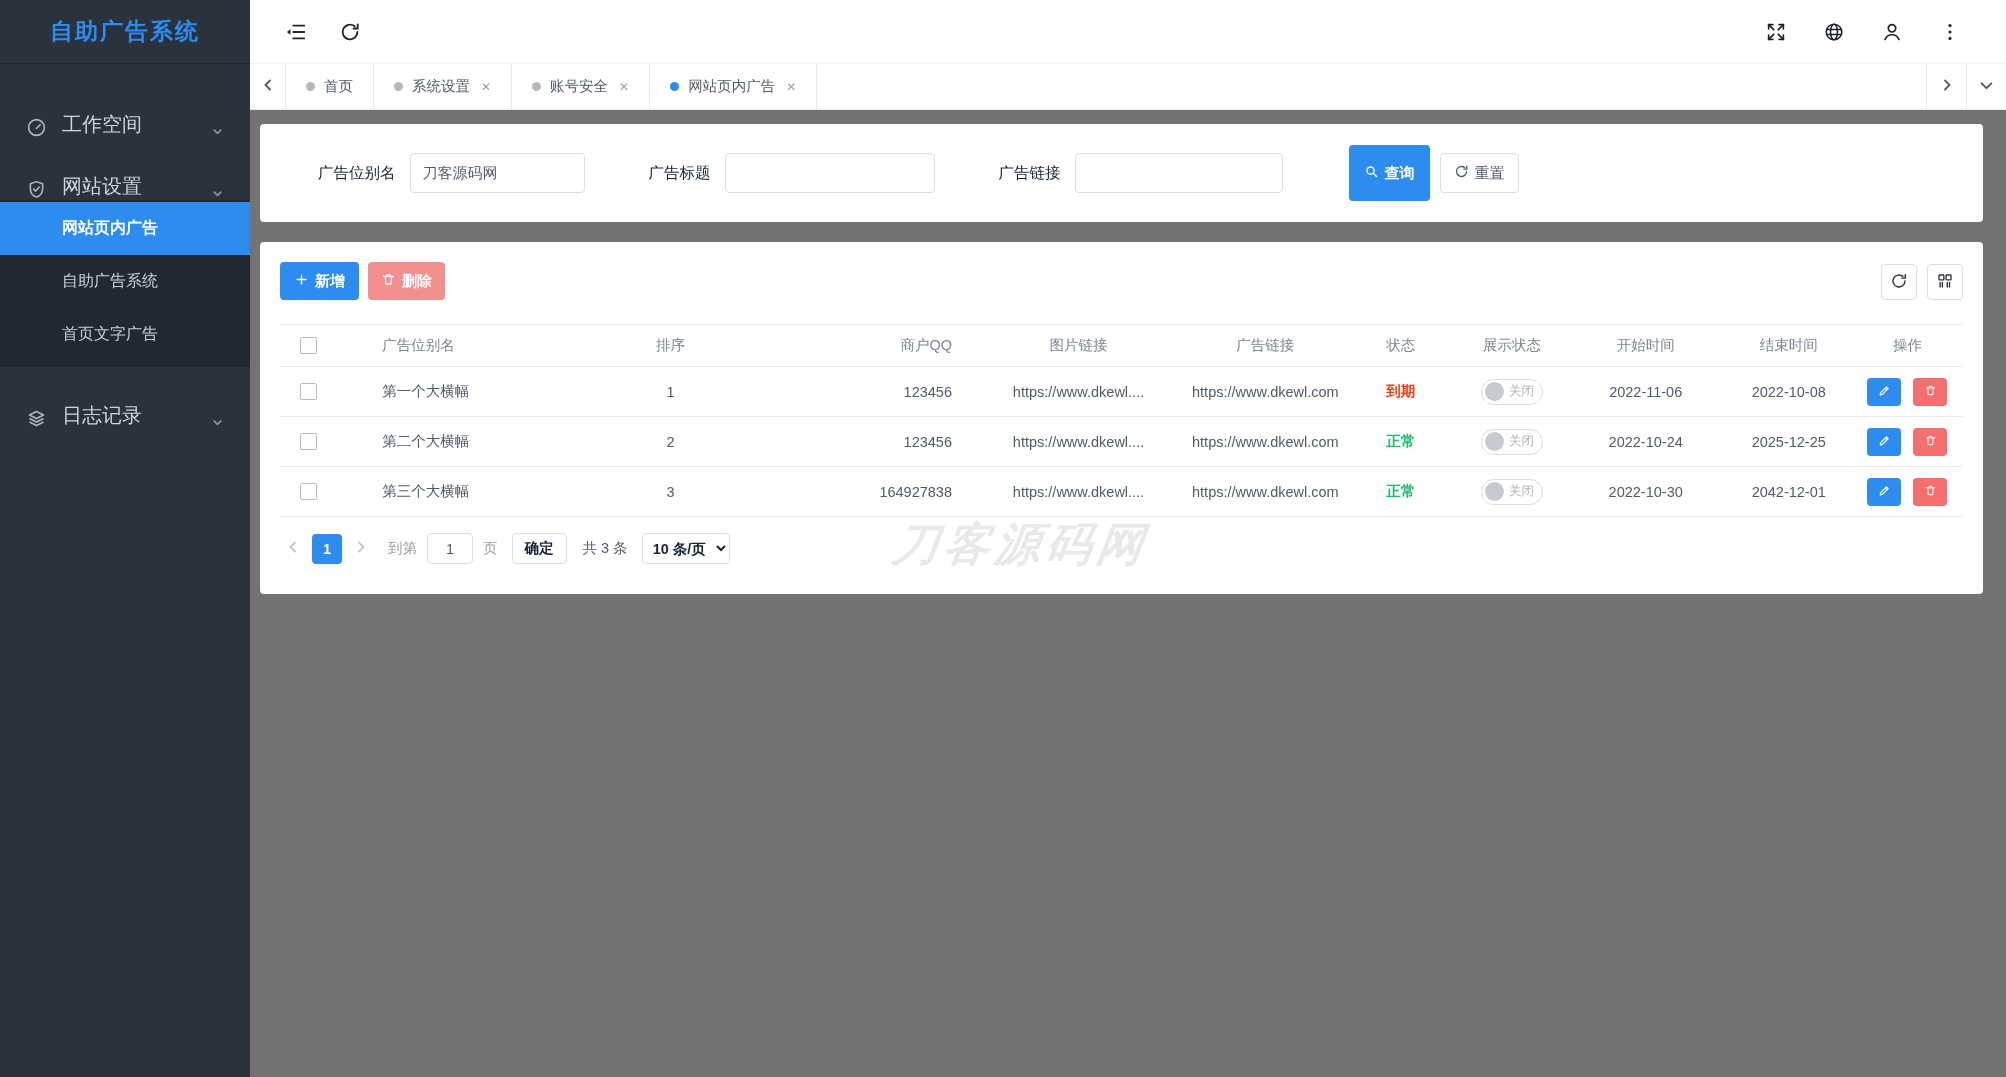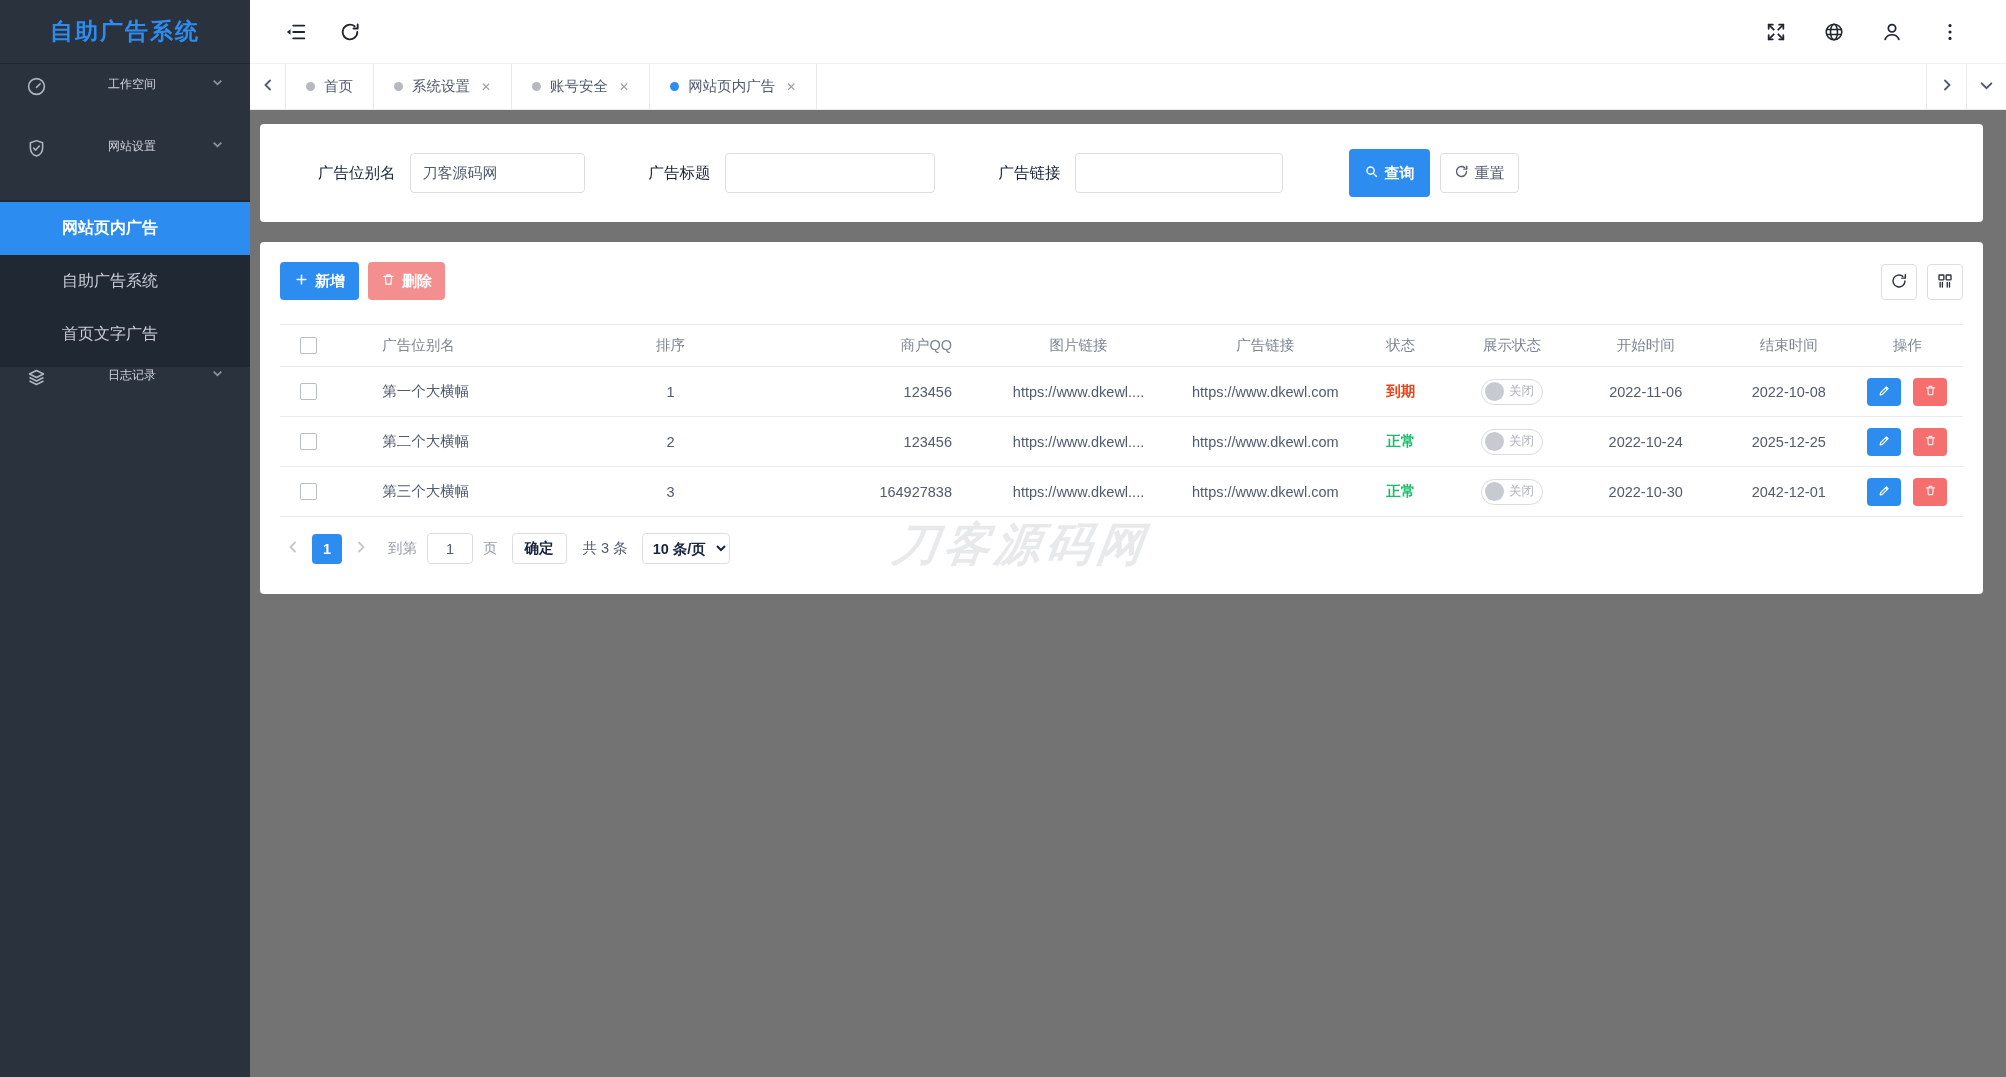--- a/index.html
+++ b/index.html
@@ -6,22 +6,22 @@
   html,body { width:2006px; height:1077px; overflow:hidden;
     font-family:"Liberation Sans","DejaVu Sans",sans-serif; background:#f4f4f6; }
   body { display:flex; position:relative; }
 
   
   .sidebar { width:250px; height:100%; background:#2a323d; flex-shrink:0; color:#cfd3da; }
   .logo { height:64px; display:flex; align-items:center; justify-content:center;
     color:#2d8cf0; font-size:23px; font-weight:700; letter-spacing:2px;
     border-bottom:1px solid rgba(0,0,0,.22); }
   .menu { padding-top:12px; }
-  .menu-item { height:62px; display:flex; align-items:flex-start; padding:0 26px;
-    font-size:12px; cursor:pointer;gap:46px; }
+  .menu-item { height:62px; display:flex; align-items:flex-end; padding:0 26px;
+    font-size:20px; cursor:pointer; }
   .menu-item .mi-icon { width:21px; height:21px; margin-right:15px; color:#aeb6c2; flex-shrink:0; }
   .menu-item .mi-label { flex:1; }
   .menu-item .chev { color:#8b94a1; }
   .menu-item.expanded { color:#fff; font-weight:600; }
   .menu-item.expanded .mi-icon { color:#e6eaef; }
   .chev svg { display:block; }
   .chev.up svg { transform:rotate(180deg); }
   .submenu { background:#202834; padding:2px 0 6px; }
   .submenu-item { height:53px; display:flex; align-items:center; padding-left:62px;
     font-size:16px; color:#c8cdd4; cursor:pointer; }
@@ -60,21 +60,21 @@
   .search-card { height:98px; display:flex; align-items:center; padding-left:58px; margin-bottom:20px; }
   .field { display:flex; align-items:center; margin-right:64px; }
   .field-label { font-size:15.5px; color:#17233d; font-weight:500; margin-right:14px; white-space:nowrap; }
   .field input { height:40px; border:1px solid #dcdee2; border-radius:4px; padding:0 12px;
     font-size:15px; color:#515a6e; outline:none; font-family:inherit; }
   .w1 { width:175px; } .w2 { width:210px; } .w3 { width:208px; }
   .search-btns { display:flex; align-items:center; gap:10px; margin-left:2px; }
   .btn { display:inline-flex; align-items:center; justify-content:center; gap:6px;
     border:none; border-radius:4px; font-size:15px; cursor:pointer; font-family:inherit; }
   .btn svg { width:15px; height:15px; }
-  .btn-primary { background:#2d8cf0; color:#fff; font-weight:600; height:48px; padding:0 15px; }
+  .btn-primary { background:#2d8cf0; color:#fff; font-weight:600; height:56px; padding:0 15px; }
   .btn-plain { background:#fff; color:#515a6e; border:1px solid #dcdee2; height:40px; padding:0 13px; }
 
   .table-card { padding:20px 20px 30px; }
   .toolbar { display:flex; align-items:flex-end; margin-bottom:24px; }
   .btn-add { height:38px; padding:0 14px; background:#2d8cf0; color:#fff; font-weight:600; }
   .btn-del { height:38px; padding:0 13px; background:#f48f8f; color:#fff; font-weight:600; margin-left:9px; }
   .toolbar-spacer { flex:1; }
   .sq-btn { width:36px; height:36px; border:1px solid #dcdee2; border-radius:4px; background:#fff;
     display:flex; align-items:center; justify-content:center; color:#2a2f3a; cursor:pointer; margin-left:10px; }
   .sq-btn svg { width:18px; height:18px; }

